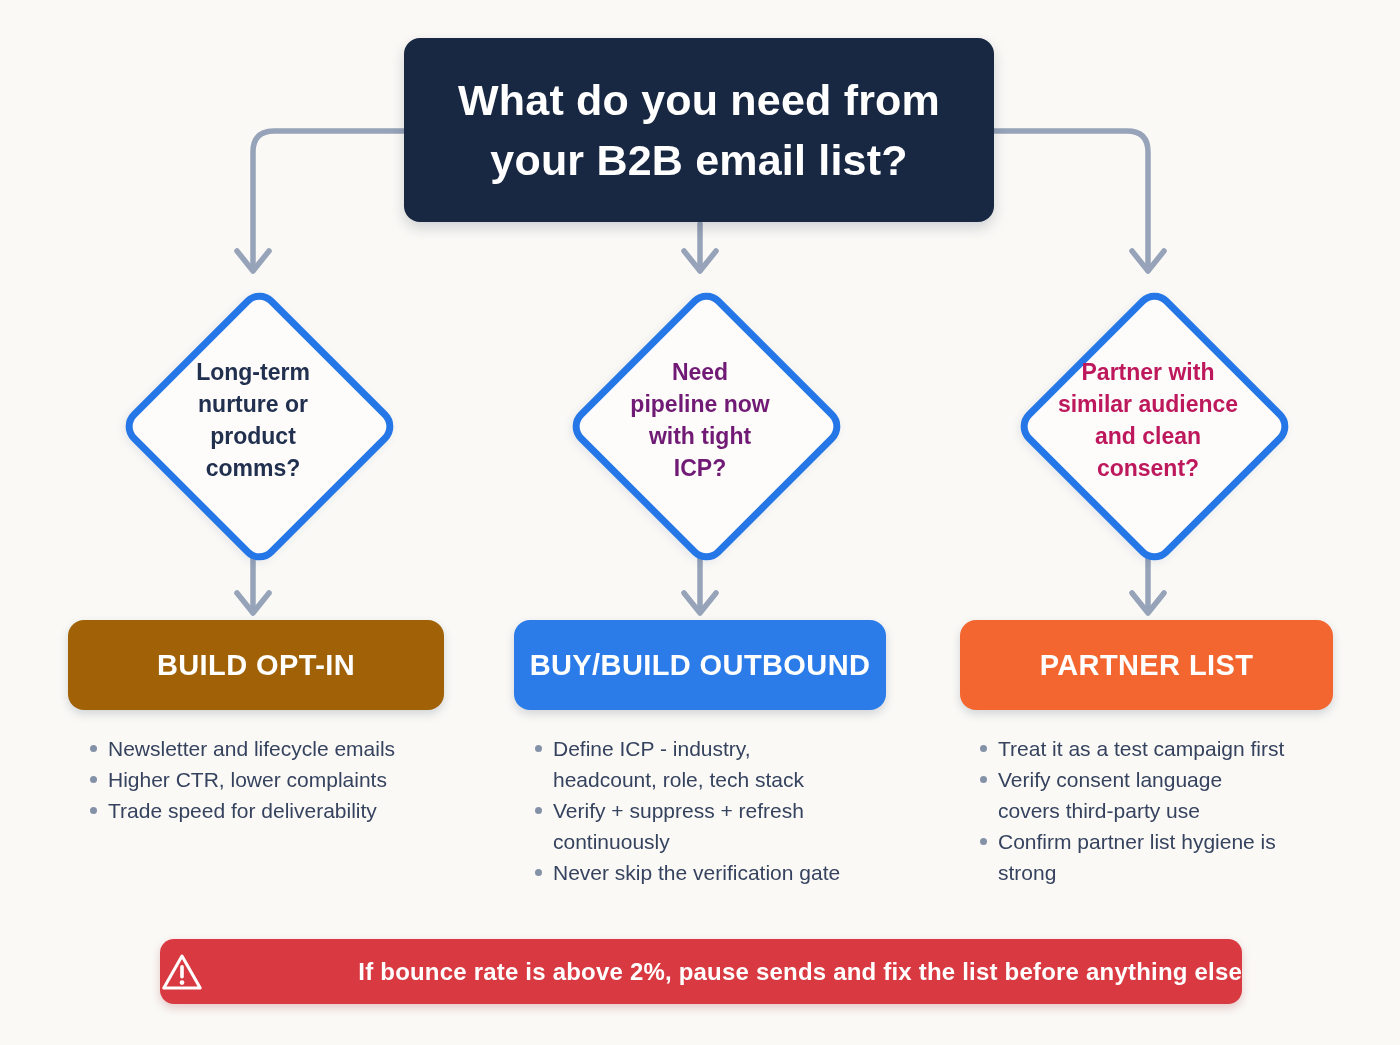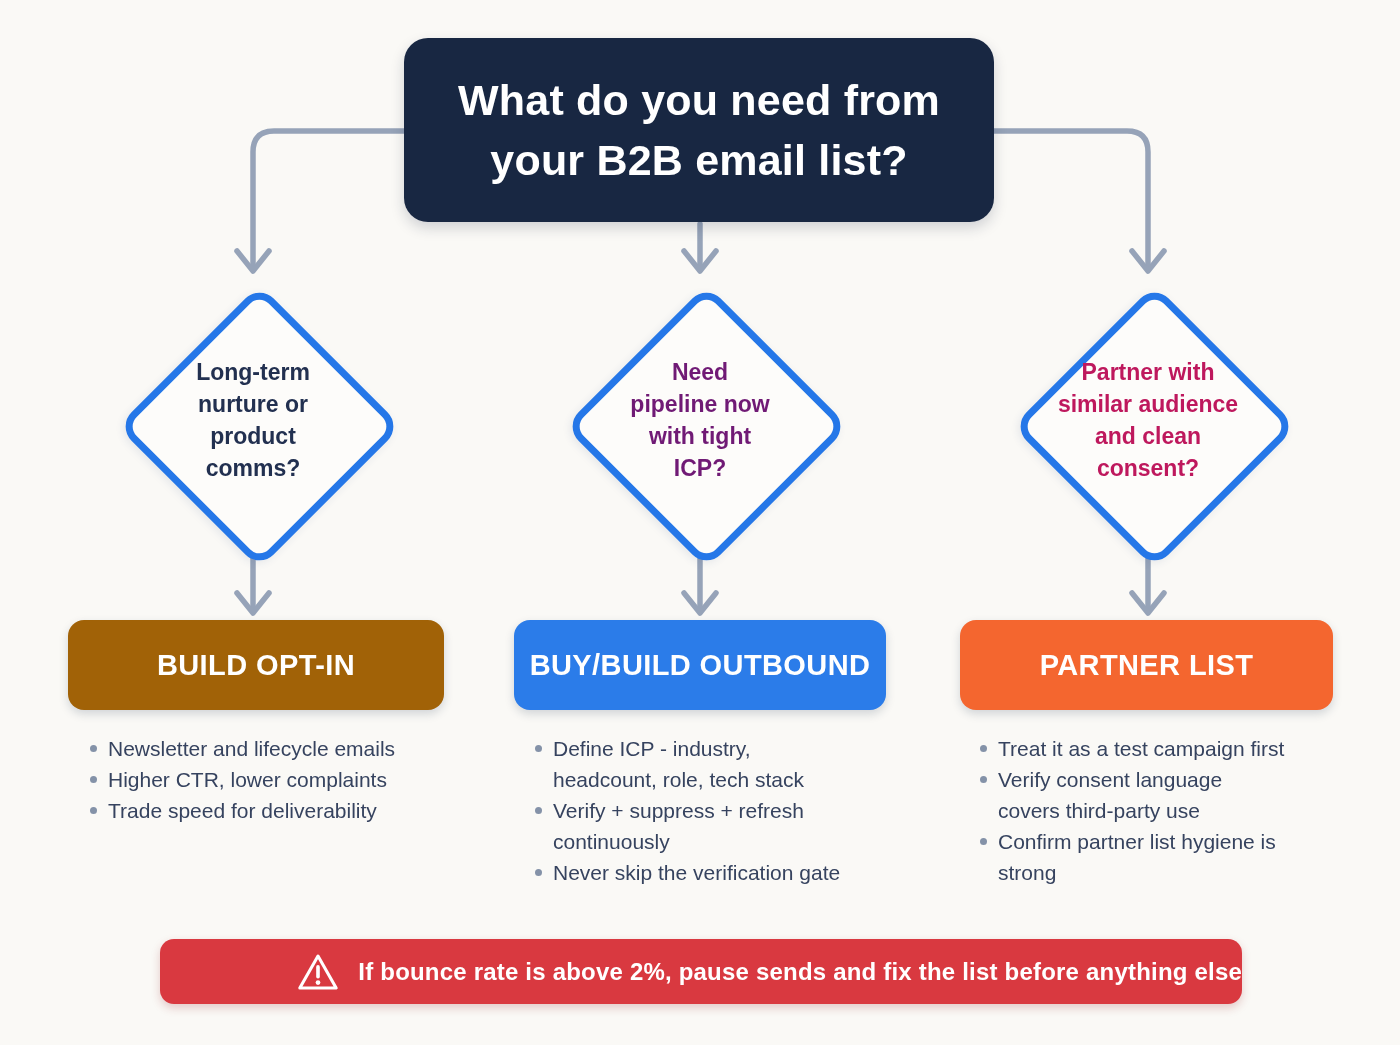--- a/index.html
+++ b/index.html
@@ -19,21 +19,21 @@
   }
   .connectors path{
     fill:none;
     stroke:currentColor;
     stroke-width:5.5;
     stroke-linecap:round;
     stroke-linejoin:round;
   }
   .root-box{
     position:absolute;left:404px;top:38px;width:590px;height:184px;
-    border-radius:24px;
+    border-radius:16px;
     display:flex;align-items:center;justify-content:center;
     box-shadow:0 6px 14px rgba(20,32,60,.18);
   }
   .root-title{
     color:#ffffff;
     font-size:43px;font-weight:700;
     line-height:60px;text-align:center;
     white-space:pre-line;
     letter-spacing:.2px;
   }
@@ -88,21 +88,21 @@
   }
   .bullets li::before{
     content:"";
     position:absolute;left:4px;top:12px;
     width:7px;height:7px;border-radius:50%;
     background:#8492a8;
   }
   .warning-banner{
     position:absolute;left:160px;top:939px;width:1082px;height:65px;
     border-radius:14px;
-    display:flex;align-items:center;justify-content:flex-end;
+    display:flex;align-items:center;justify-content:space-between;
     gap:18px;
     box-shadow:0 4px 10px rgba(150,30,35,.22);
   }
   .warning-icon{width:44px;height:40px;flex:0 0 auto;}
   .warning-text{
     color:#ffffff;font-size:24px;font-weight:700;letter-spacing:.2px;
     white-space:nowrap;
   }
 </style>
 </head>

